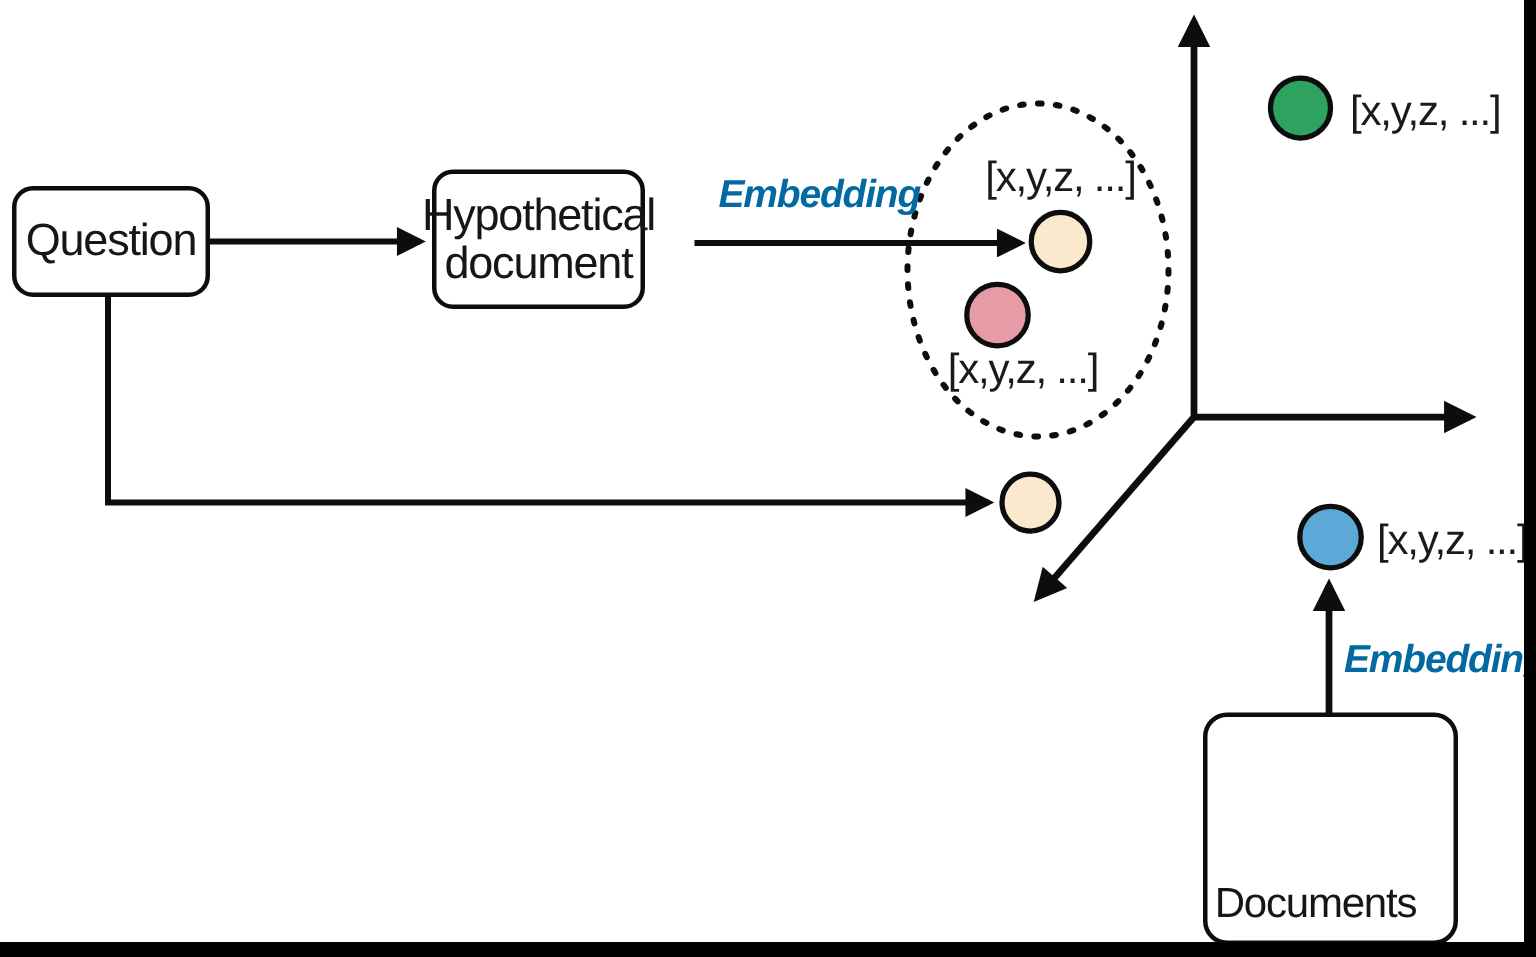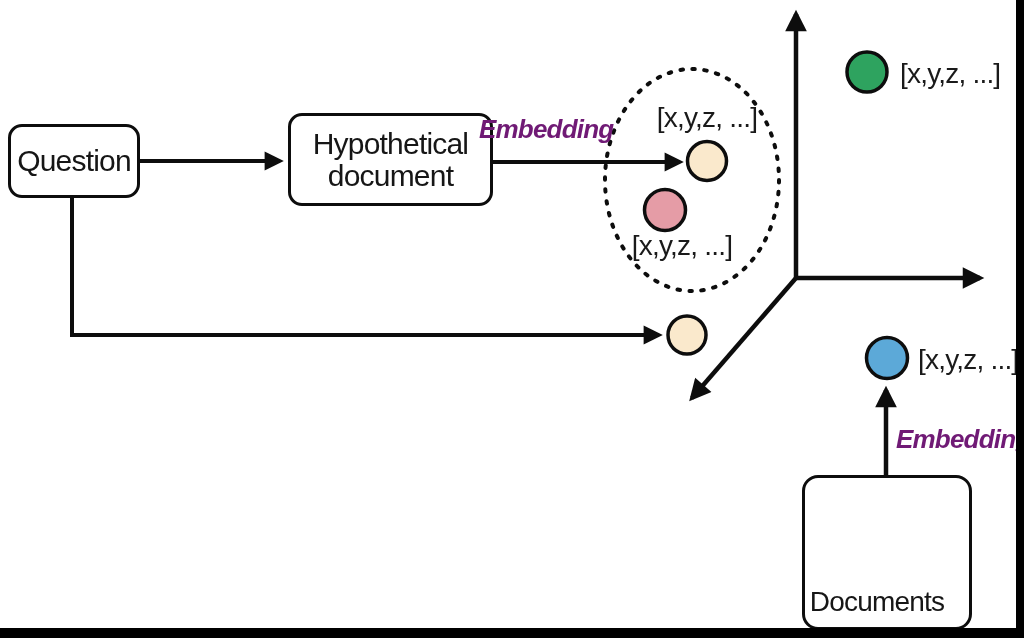--- a/index.html
+++ b/index.html
@@ -7,28 +7,28 @@
     position:relative;width:1024px;height:638px;background:#ffffff;overflow:hidden;
     font-family:"Liberation Sans",sans-serif;color:#111;
   }
   .node{
     position:absolute;display:flex;align-items:center;justify-content:center;
     background:#fff;border:3.5px solid #0d0d0d;border-radius:14px;
     text-align:center;font-size:30px;line-height:1.06;letter-spacing:-0.8px;
     color:#161616;box-sizing:border-box;
   }
   #question-box{left:8px;top:124px;width:132px;height:74px;justify-content:center;}
-  #hypothetical-box{left:288px;top:113px;width:205px;height:93px;padding:0 6px;}
+  #hypothetical-box{left:288px;top:113px;width:142px;height:93px;padding:0 6px;}
   #documents-box{left:802px;top:475px;width:170px;height:155px;border-radius:16px;}
   .vec-label{
     position:absolute;font-size:28px;letter-spacing:-0.8px;color:#1a1a1a;white-space:nowrap;
   }
   .embed-label{
     position:absolute;font-style:italic;font-weight:600;font-size:26px;
-    letter-spacing:-0.8px;color:#701a75;white-space:nowrap;
+    letter-spacing:-0.8px;color:#0369a1;white-space:nowrap;
   }
   #embedding-top{left:479px;top:114px;width:128px;text-align:center;}
   #embedding-bottom{left:896px;top:424px;}
   #vec-hypothetical{left:655px;top:102px;width:104px;text-align:center;}
   #vec-cluster{left:630px;top:230px;width:104px;text-align:center;}
   #vec-green{left:900px;top:58px;}
   #vec-blue{left:918px;top:344px;}
   #documents-label{
     position:absolute;left:802px;top:586px;width:150px;text-align:center;
     font-size:28px;letter-spacing:-0.8px;color:#161616;

